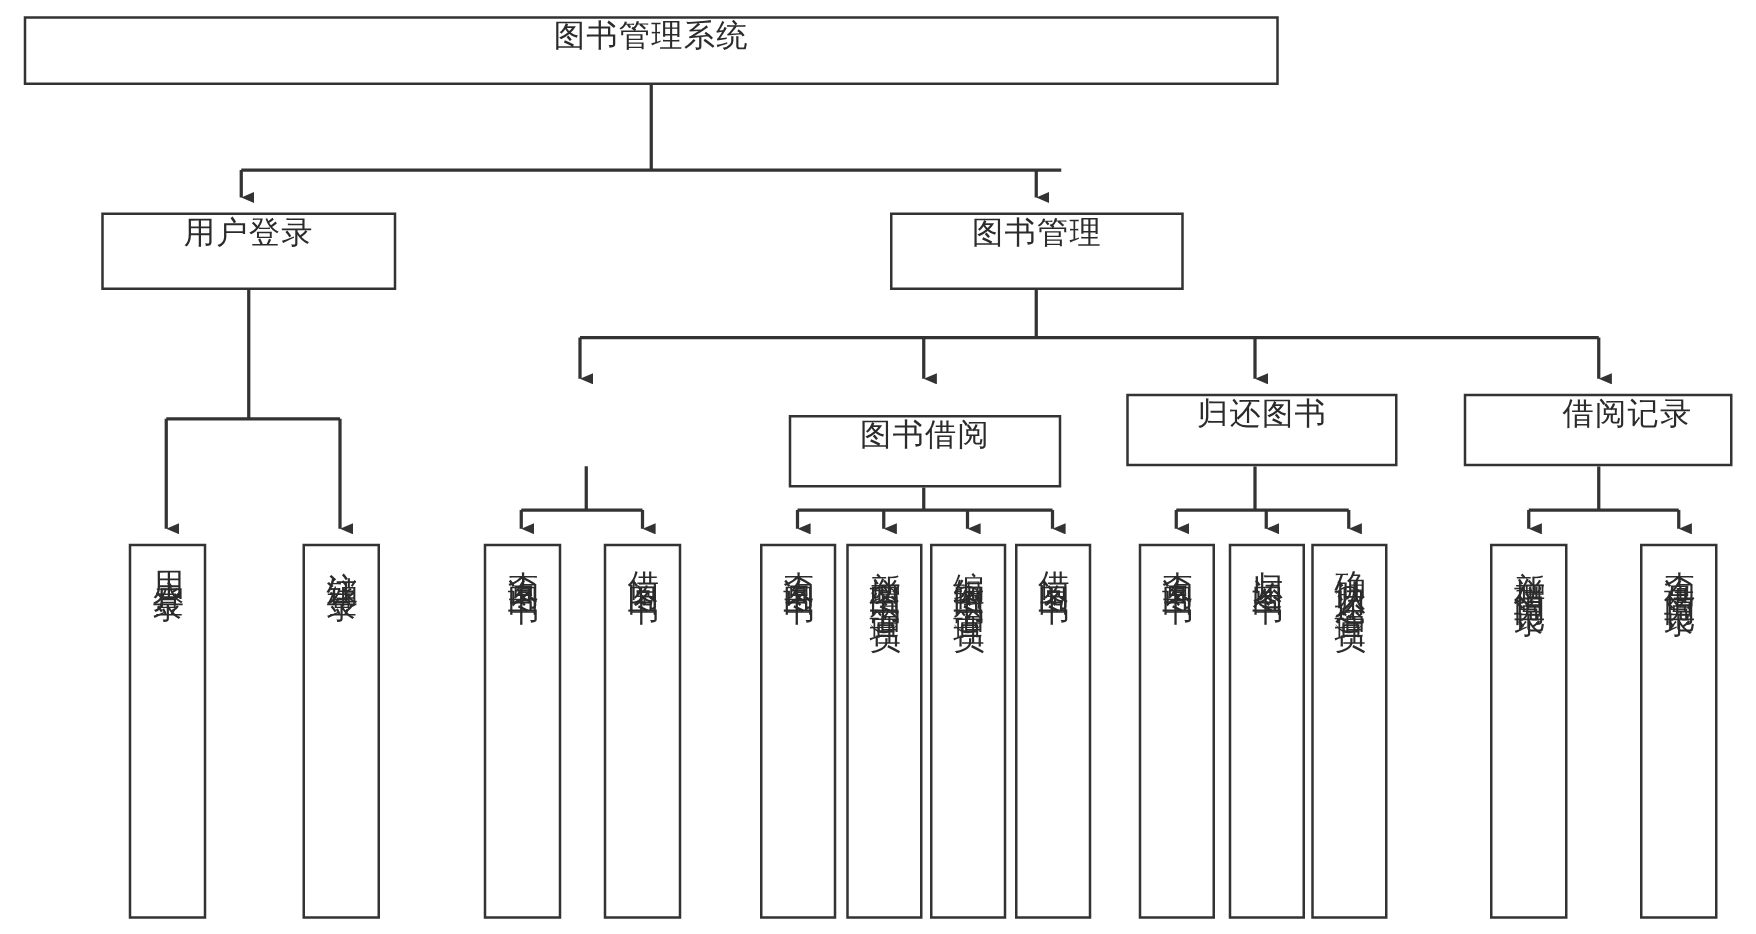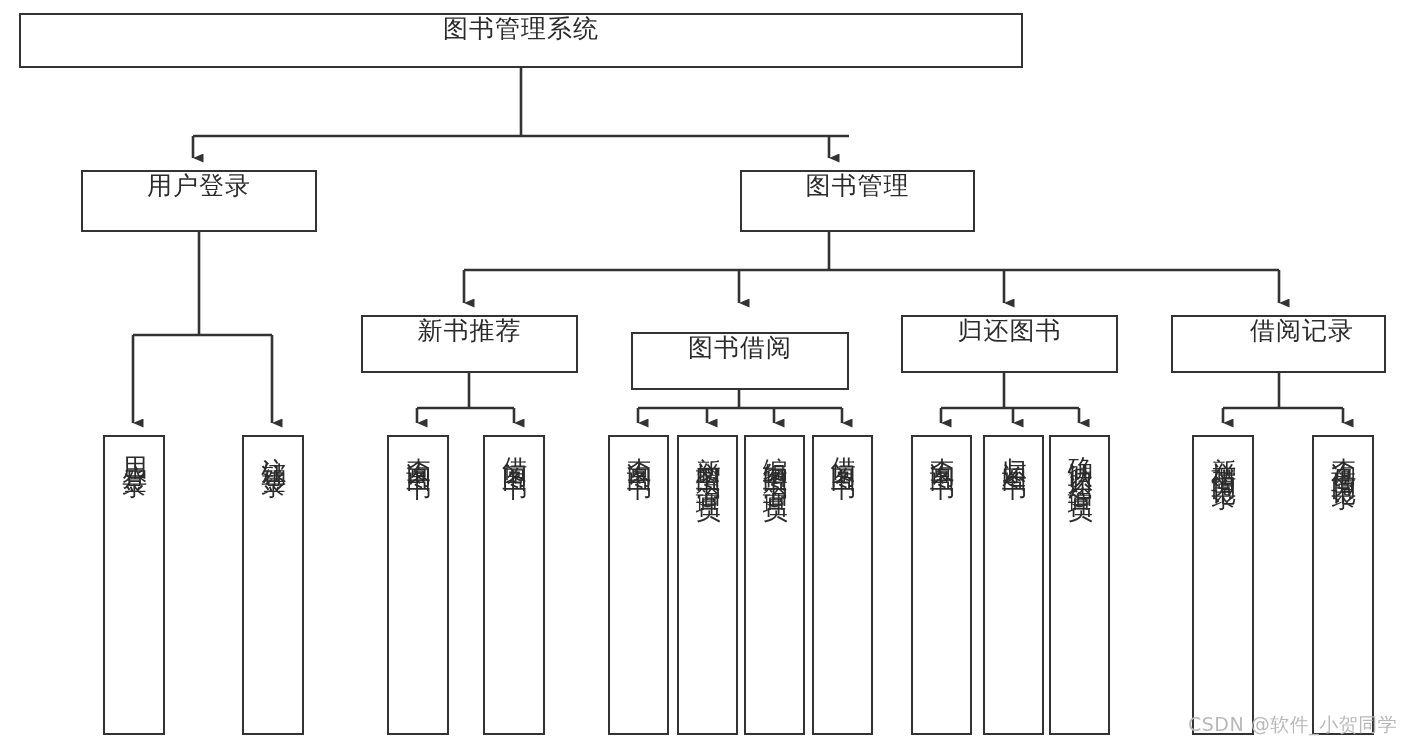--- a/index.html
+++ b/index.html
@@ -117,27 +117,24 @@
     </g>
   </svg>
 
   <div class="node node-h" style="left: 19px; top: 13px; width: 1004px; height: 55px;">
     <span>图书管理系统</span>
   </div>
 
   <div class="node node-h" style="left: 81px; top: 170px; width: 236px; height: 62px;">
     <span>用户登录</span>
   </div>
-  <div class="node node-h" style="left: 712px; top: 170px; width: 235px; height: 62px; margin-left: 28px;">
+  <div class="node node-h" style="left: 712px; top: 170px; width: 235px; height: 62px;">
     <span>图书管理</span>
   </div>
 
-  <div class="node node-h" style="left: 361px; top: 315px; width: 217px; height: 58px;">
-    <span>新书推荐</span>
-  </div>
   <div class="node node-h" style="left: 631px; top: 332px; width: 218px; height: 58px;">
     <span>图书借阅</span>
   </div>
   <div class="node node-h" style="left: 901px; top: 315px; width: 217px; height: 58px;">
     <span>归还图书</span>
   </div>
   <div class="node node-h" style="left: 1171px; top: 315px; width: 215px; height: 58px; padding-left: 47px;">
     <span>借阅记录</span>
   </div>
 
@@ -178,15 +175,14 @@
     <span class="vtext">确认归还（管理员）</span>
   </div>
 
   <div class="node node-v" style="left: 1192px; top: 435px; width: 62px; height: 300px;">
     <span class="vtext">新增借阅记录</span>
   </div>
   <div class="node node-v" style="left: 1312px; top: 435px; width: 62px; height: 300px;">
     <span class="vtext">查询借阅记录</span>
   </div>
 
-  <div class="watermark">CSDN @软件_小贺同学</div>
 
 </div>
 
 </body></html>

